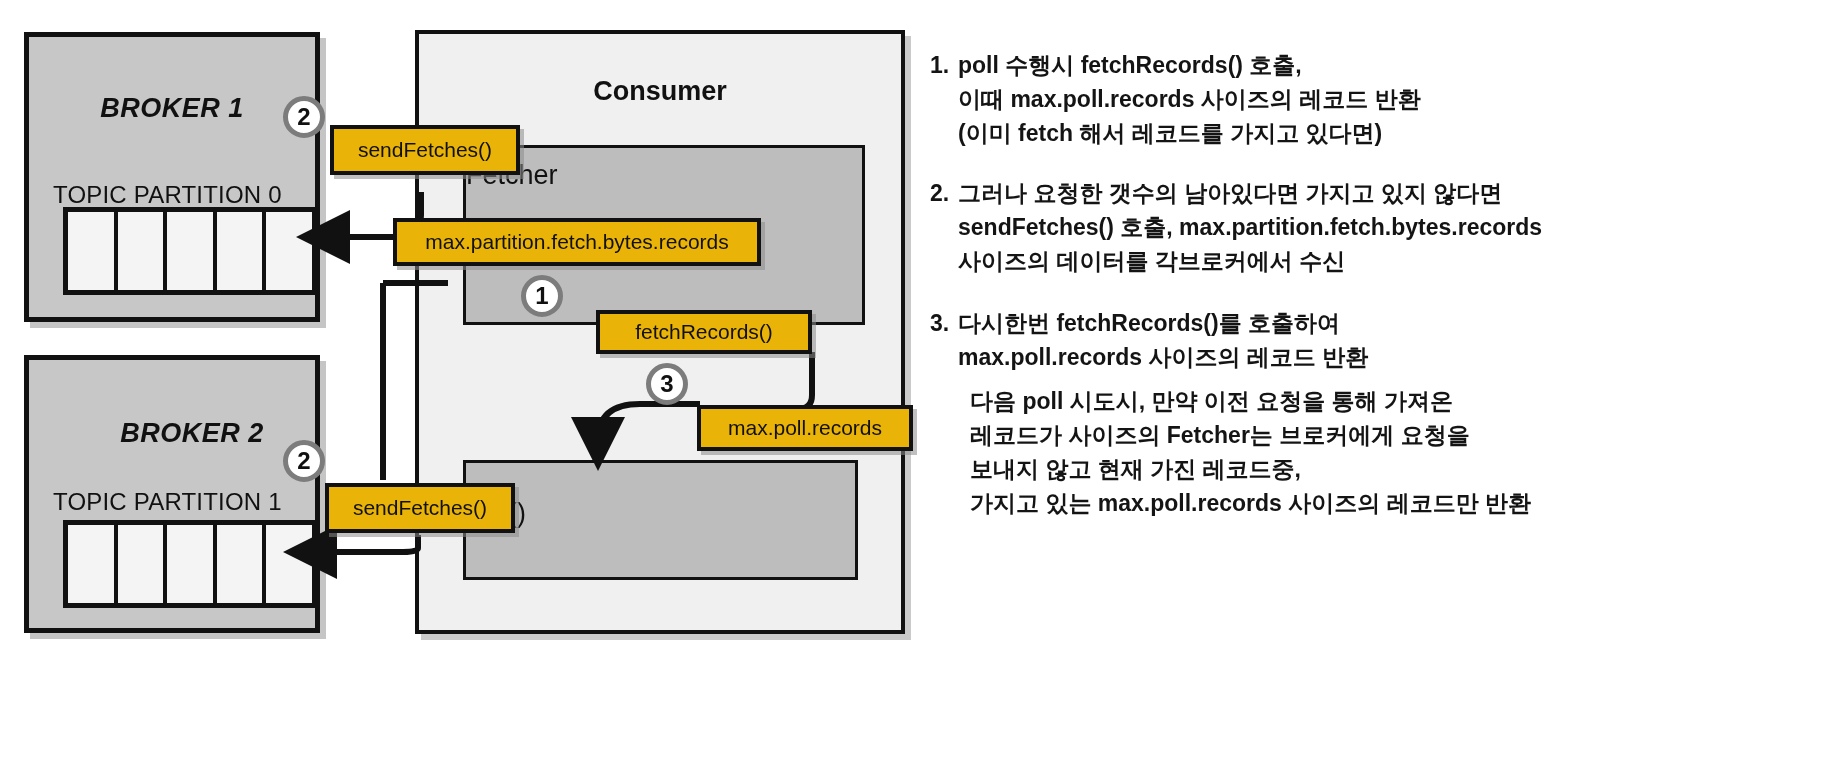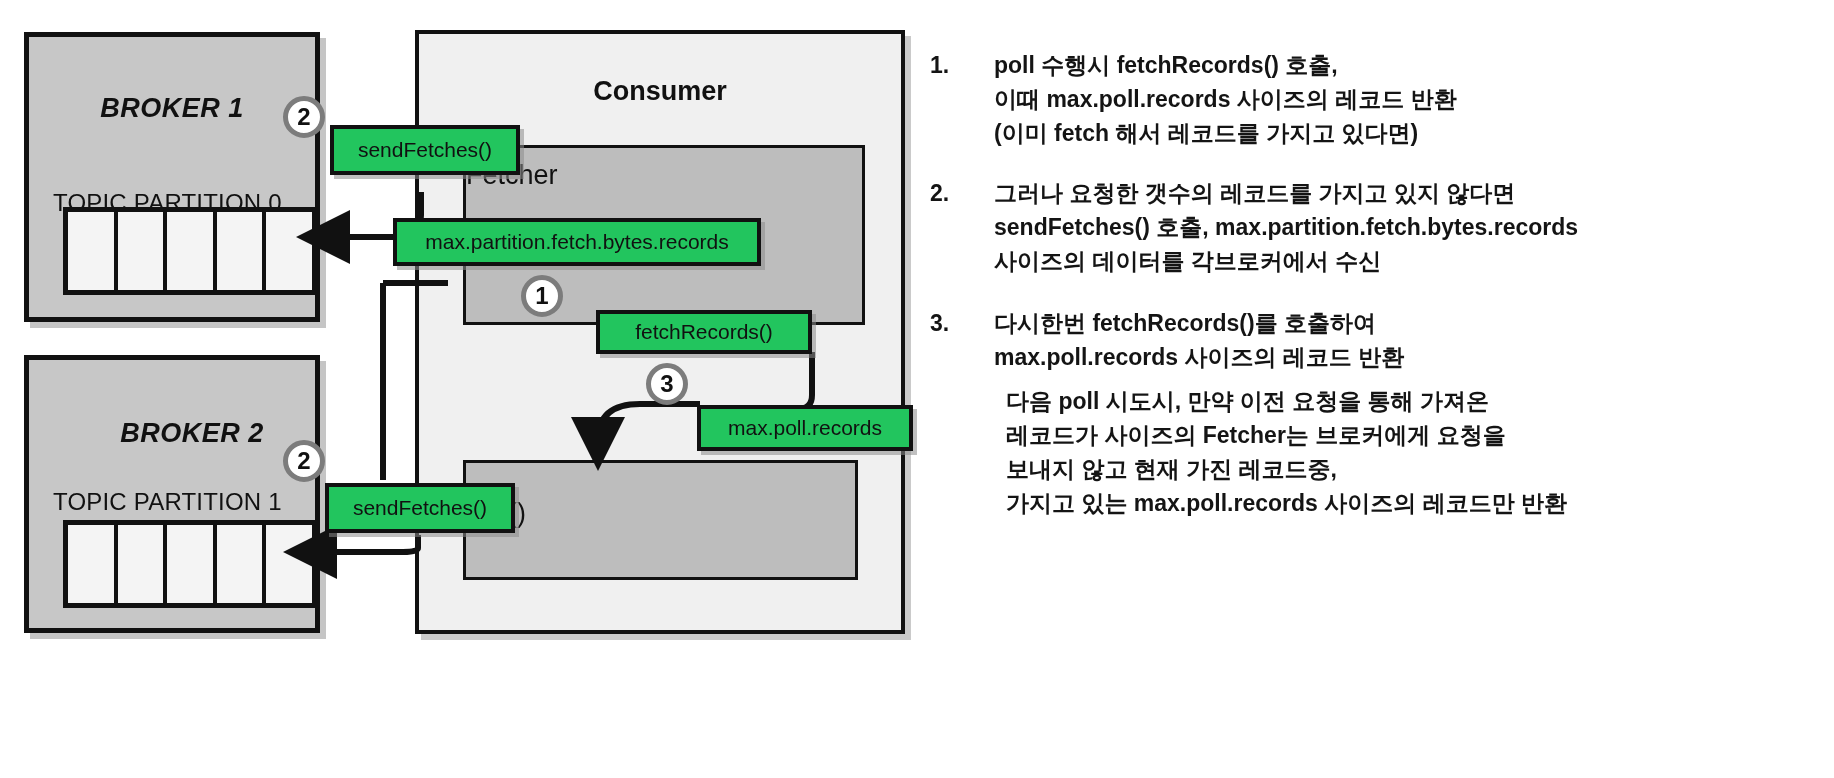--- a/index.html
+++ b/index.html
@@ -44,21 +44,21 @@
   .inner-gray{
     background:#bdbdbd;border:3px solid #111;
   }
   .inner-gray-title{
     position:absolute;left:0;right:0;
     font-size:27px;color:#111;
   }
 
   
   .labelbox{
-    background:#22c55e;border:4px solid #111;
+    background:#eab308;border:4px solid #111;
     display:flex;align-items:center;justify-content:center;
     font-size:21px;color:#111;white-space:nowrap;
     box-shadow:4px 4px 0 rgba(140,140,140,.55);
     z-index:30;
   }
 
   
   .stepnum{
     width:42px;height:42px;border-radius:50%;
     background:#ffffff;border:5px solid #7c7c7c;
@@ -71,21 +71,21 @@
   #wires{position:absolute;left:0;top:0;width:1834px;height:778px;z-index:20;pointer-events:none;}
 
   
   .notes{
     position:absolute;left:930px;top:48px;width:900px;
     color:#141414;font-size:23px;line-height:34px;font-weight:bold;
   }
   .note-item{display:flex;margin-bottom:26px;}
   .note-marker{width:28px;flex:0 0 28px;}
   .note-lines{flex:1;}
-  .note-line{white-space:nowrap;margin-left:36px;}
+  .note-line{white-space:nowrap;}
   .note-plain{margin-left:40px;margin-top:-8px;}
 </style>
 </head>
 <body>
 
 <div id="root">
 
   <svg id="wires" viewBox="0 0 1834 778">
     <defs>
       <marker id="arrowhead" markerWidth="9" markerHeight="9" refX="7.5" refY="4.5" orient="auto">
@@ -99,21 +99,21 @@
     <path d="M 383 283 L 448 283" fill="none" stroke="#111" stroke-width="6"></path>
 
     <path d="M 418 535 L 418 548 Q 418 552 403 552 L 292 552" fill="none" stroke="#111" stroke-width="6" marker-end="url(#arrowhead)"></path>
 
     <path d="M 812 352 L 812 395 Q 812 409 798 409 L 790 409" fill="none" stroke="#111" stroke-width="6"></path>
     <path d="M 700 404 L 640 404 Q 598 404 598 440 L 598 462" fill="none" stroke="#111" stroke-width="6" marker-end="url(#arrowhead)"></path>
   </svg>
 
   <div class="abs broker" style="left:24px;top:32px;width:296px;height:290px;">
     <div class="broker-title" style="top:48px;">BROKER 1</div>
-    <div class="partition-label" style="left:24px;top:152px;">TOPIC PARTITION 0</div>
+    <div class="partition-label" style="left:24px;top:144px;">TOPIC PARTITION 0</div>
     <div class="partition-row" style="left:34px;top:170px;width:244px;height:78px;">
       <div class="partition-cell"></div>
       <div class="partition-cell"></div>
       <div class="partition-cell"></div>
       <div class="partition-cell"></div>
       <div class="partition-cell"></div>
     </div>
   </div>
 
   <div class="abs broker" style="left:24px;top:355px;width:296px;height:278px;">
@@ -165,21 +165,21 @@
       <div class="note-lines">
         <div class="note-line">poll 수행시 fetchRecords() 호출,</div>
         <div class="note-line">이때 max.poll.records 사이즈의 레코드 반환</div>
         <div class="note-line">(이미 fetch 해서 레코드를 가지고 있다면)</div>
       </div>
     </div>
 
     <div class="note-item" style="margin-bottom:28px;">
       <div class="note-marker">2.</div>
       <div class="note-lines">
-        <div class="note-line">그러나 요청한 갯수의 레코드를 가지고 있지 않다면</div>
+        <div class="note-line">그러나 요청한 갯수의 남아있다면 가지고 있지 않다면</div>
         <div class="note-line">sendFetches() 호출,  max.partition.fetch.bytes.records</div>
         <div class="note-line">사이즈의 데이터를 각브로커에서 수신</div>
       </div>
     </div>
 
     <div class="note-item" style="margin-bottom:18px;">
       <div class="note-marker">3.</div>
       <div class="note-lines">
         <div class="note-line">다시한번 fetchRecords()를 호출하여</div>
         <div class="note-line">max.poll.records 사이즈의 레코드 반환</div>

